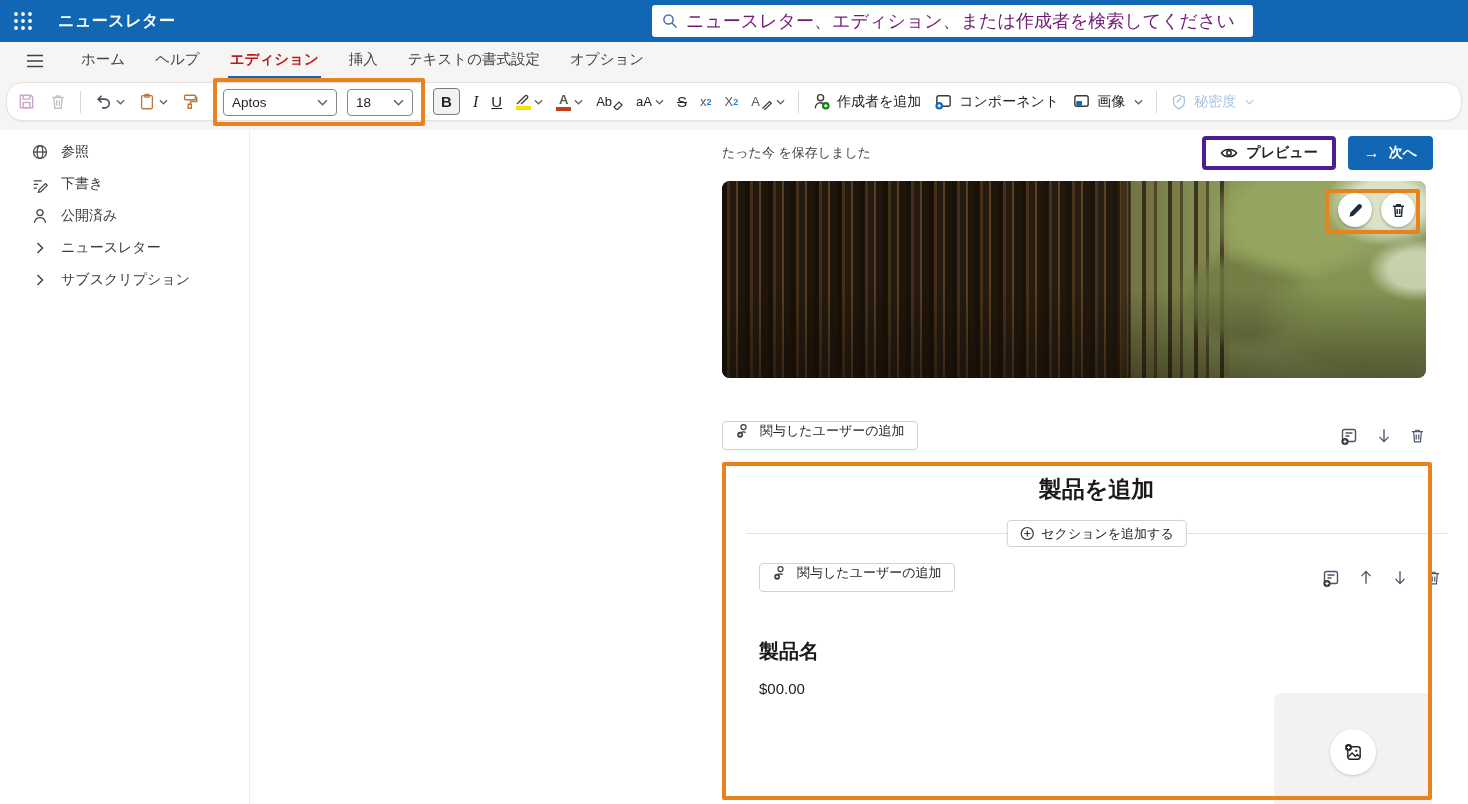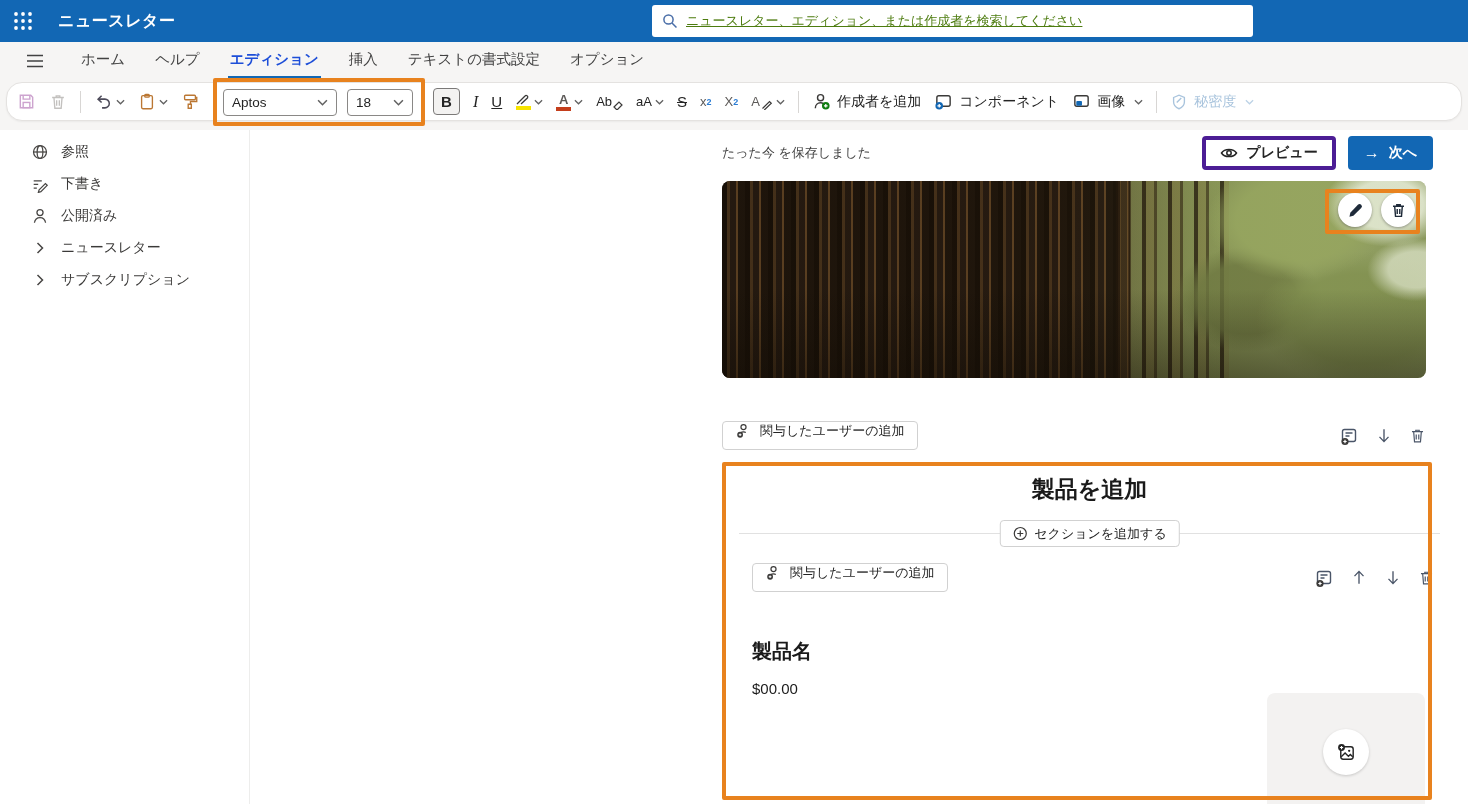--- a/index.html
+++ b/index.html
@@ -5,28 +5,28 @@
   * { margin:0; padding:0; box-sizing:border-box; }
   html,body { width:1468px; height:804px; }
   body { font-family:"Liberation Sans","DejaVu Sans",sans-serif; background:#fff; color:#242424; overflow:hidden; }
   .page { position:relative; width:1468px; height:804px; background:#fff; }
 
   
   .topbar { position:absolute; left:0; top:0; width:100%; height:42px; background:#1267b4; display:flex; align-items:center; z-index:10; }
   .waffle { width:46px; height:42px; display:flex; align-items:center; justify-content:center; cursor:pointer; }
   .app-title { color:#fff; font-size:16px; font-weight:700; margin-left:12px; letter-spacing:.5px; }
   .searchbox { position:absolute; left:652px; top:5px; width:601px; height:32px; background:#fff; border-radius:3px; display:flex; align-items:center; padding:0 10px; gap:8px; }
-  .search-ph { font-size:13px; color:#4d7c0f;text-decoration:underline; }
+  .search-ph { font-size:18px; color:#701a75; }
 
   
   .band { position:absolute; left:0; top:42px; width:100%; height:88px; background:#f6f5f4; }
   .menubar { position:absolute; left:0; top:42px; width:100%; height:37px; display:flex; align-items:stretch; padding-left:16px; z-index:11; }
   .hamburger { display:flex; align-items:center; padding:0 10px; margin-right:12px; cursor:pointer; color:#424242; }
   .menu-item { display:flex; align-items:center; padding:0 2px; margin:0 13px; font-size:14.5px; color:#424242; border-bottom:3px solid transparent; cursor:pointer; }
-  .menu-item.active { color:#1d4ed8; font-weight:700; border-bottom-color:#1267b4; }
+  .menu-item.active { color:#b91c1c; font-weight:700; border-bottom-color:#1267b4; }
 
   
   .ribbon { position:absolute; left:6px; top:82px; width:1456px; height:39px; background:#fff; border:1px solid #e4e2e0; border-radius:16px; box-shadow:0 1px 2px rgba(0,0,0,.05); z-index:12; }
   .rgroup { position:absolute; top:0; height:100%; display:flex; align-items:center; }
   .g1 { left:10px; gap:13px; }
   .g2 { left:426px; gap:13px; }
   .ric { display:flex; align-items:center; justify-content:center; color:#5d5a58; cursor:pointer; }
   .ric.disabled { cursor:default; }
   .vdiv { width:1px; height:22px; background:#d8d6d4; }
   .chev { margin-left:3px; color:#616161; display:inline-flex; }
@@ -81,21 +81,21 @@
   .circle-btn { width:34px; height:34px; border-radius:50%; background:#fff; border:none; box-shadow:0 1px 3px rgba(0,0,0,.35); display:flex; align-items:center; justify-content:center; color:#1f2b3a; cursor:pointer; }
 
   
   .action-row { position:absolute; left:0; width:704px; display:flex; align-items:center; }
   .row1 { top:301px; }
   .btn-chip { height:29px; background:#fff; border:1px solid #d1d1d1; border-radius:4px; display:flex; align-items:flex-start; gap:8px; padding:0 12px; font-size:13px; color:#242424; cursor:pointer; white-space:nowrap; }
   .icon-group { margin-left:auto; display:flex; align-items:center; gap:16px; color:#4a5568; }
   .icon-group .gi { display:flex; cursor:pointer; color:#4a5568; }
 
   
-  .product-card { position:absolute; left:9px; top:342px; width:709px; height:342px; background:#fff;padding-left:8px; }
+  .product-card { position:absolute; left:16px; top:342px; width:709px; height:342px; background:#fff;padding-left:8px; }
   .product-title { text-align:center; padding-top:12px; font-size:23px; font-weight:700; color:#1a1a1a; }
   .product-body { margin:20px 10px 0 13px; font-size:15.5px; line-height:1.42; color:#1c1c1c; }
   .section-divider { position:relative; margin-top:15px; height:27px; }
   .section-divider .line { position:absolute; left:0; right:0; top:13px; height:1px; background:#e1e1e1; }
   .btn-addsection { position:absolute; left:50%; top:0; transform:translateX(-50%); height:27px; background:#fff; border:1px solid #d1d1d1; border-radius:4px; display:flex; align-items:center; gap:7px; padding:0 12px; font-size:13px; color:#242424; cursor:pointer; white-space:nowrap; }
   .row2 { position:relative; margin:16px 5px 0 13px; display:flex; align-items:center; }
   .product-name { margin:46px 0 0 13px; font-size:20px; font-weight:700; color:#1a1a1a; }
   .product-price { margin:15px 0 0 13px; font-size:15px; color:#1c1c1c; }
   .img-placeholder { position:absolute; left:536px; top:231px; width:158px; height:111px; background:#f3f2f1; border-radius:8px 8px 0 0; cursor:pointer; }
   .img-placeholder .circle-btn { position:absolute; left:56px; top:36px; box-shadow:0 1px 3px rgba(0,0,0,.18); color:#242424; }

